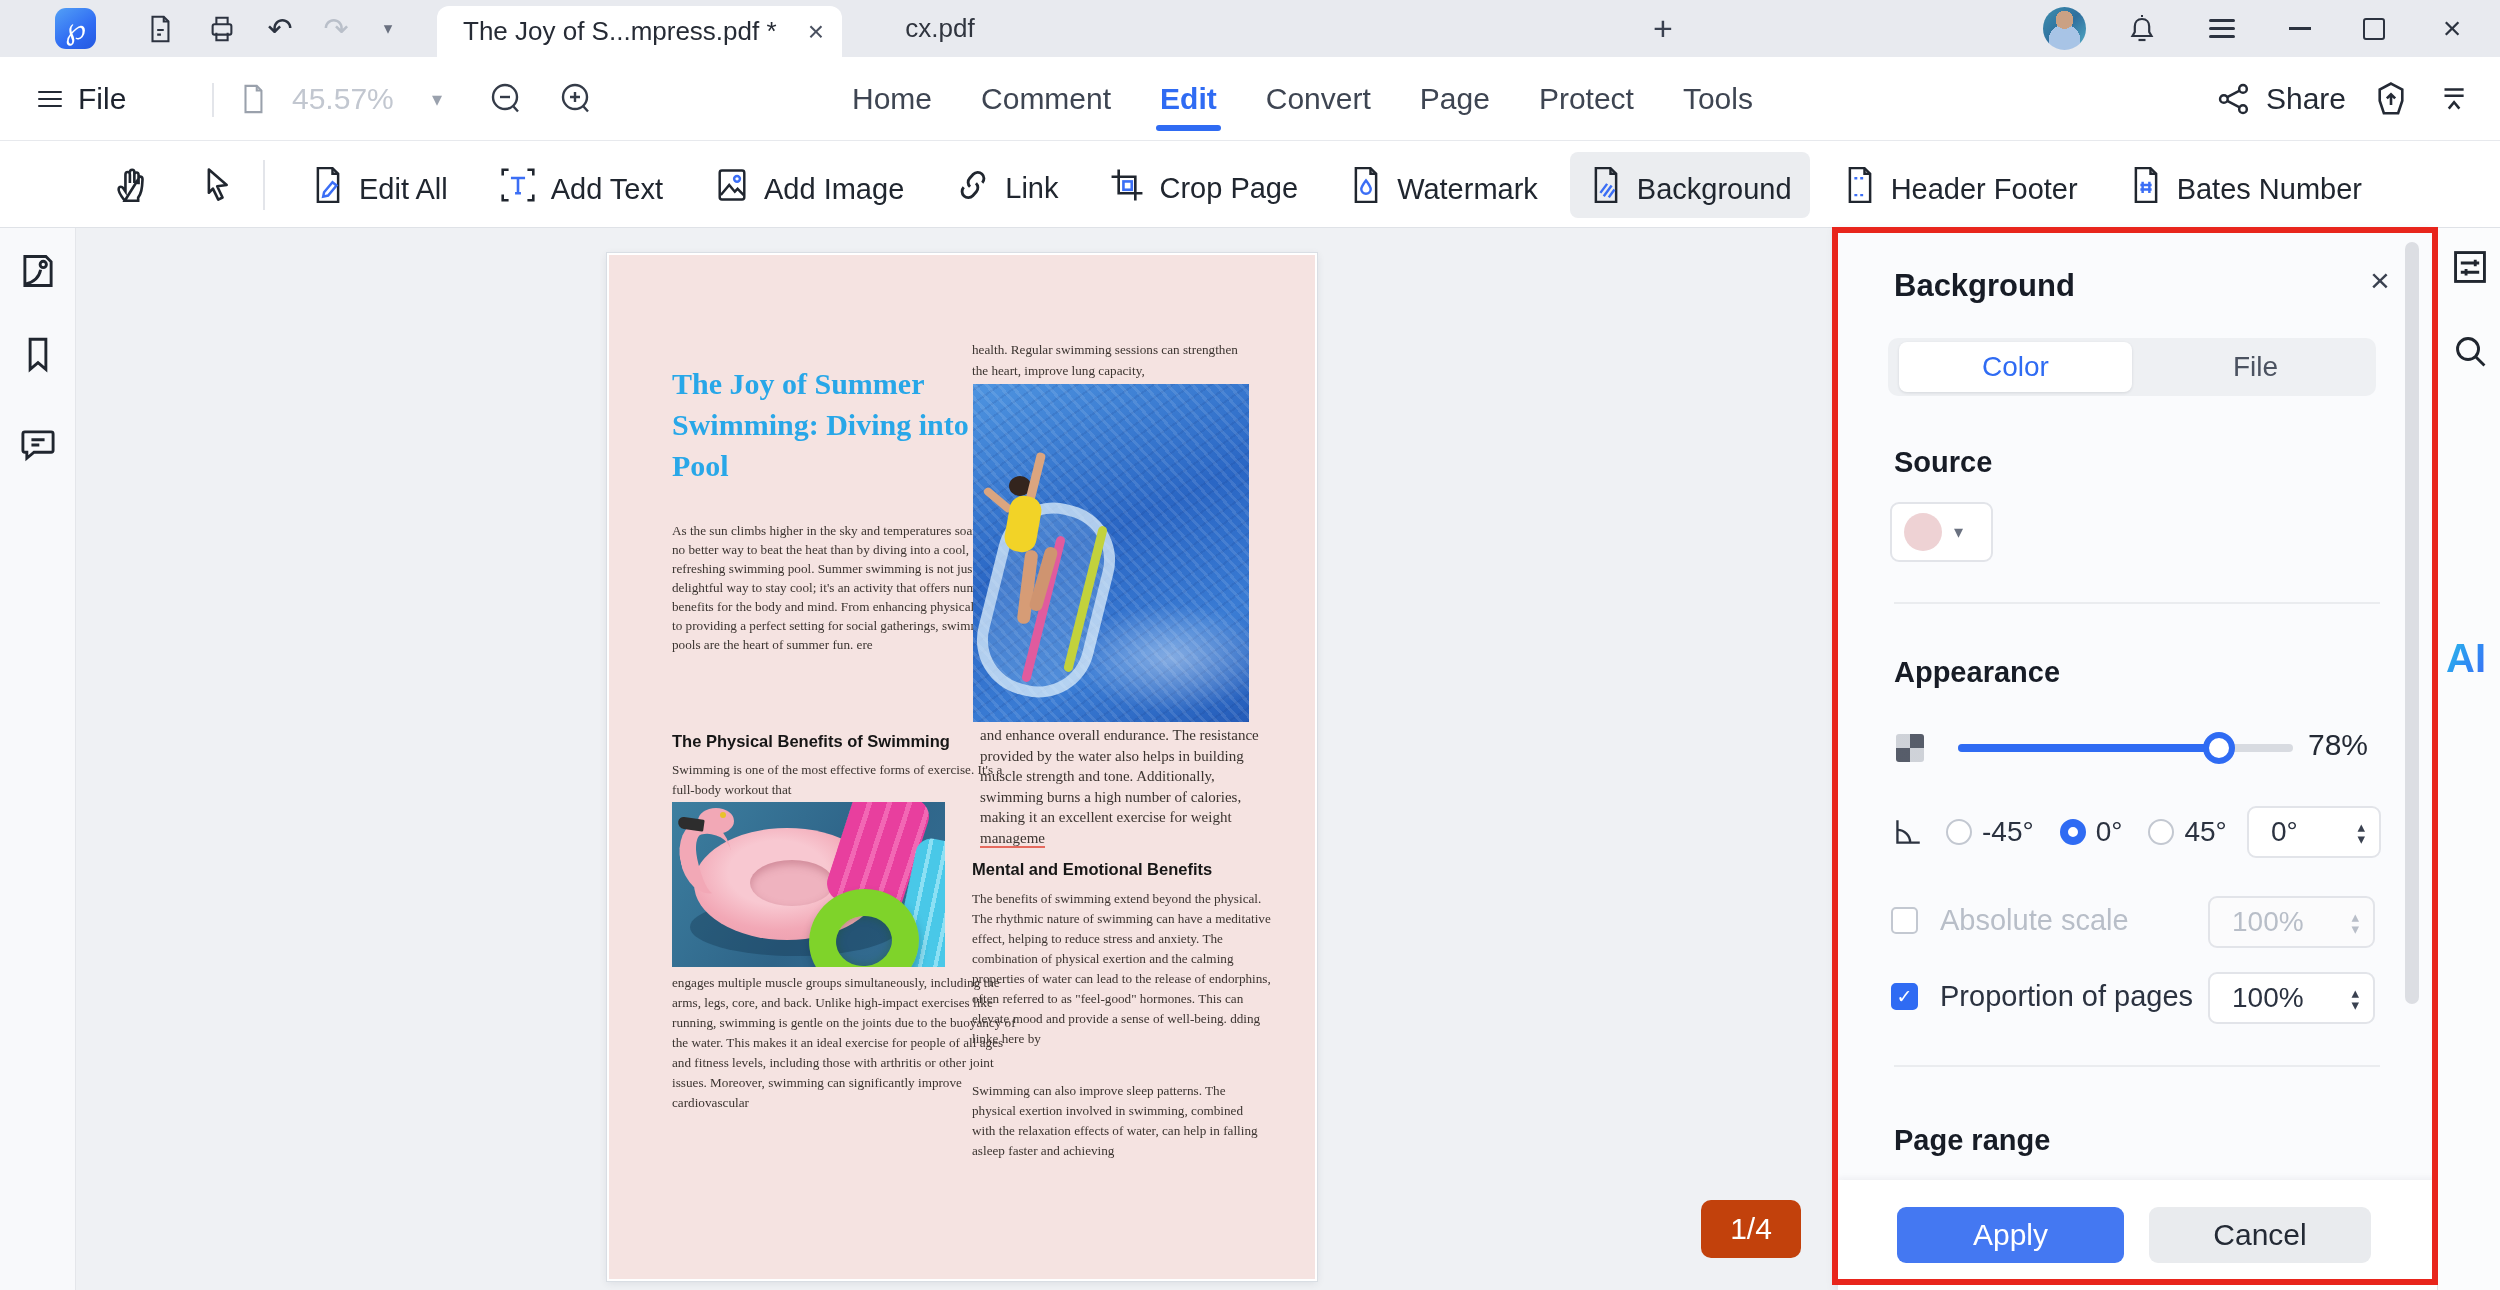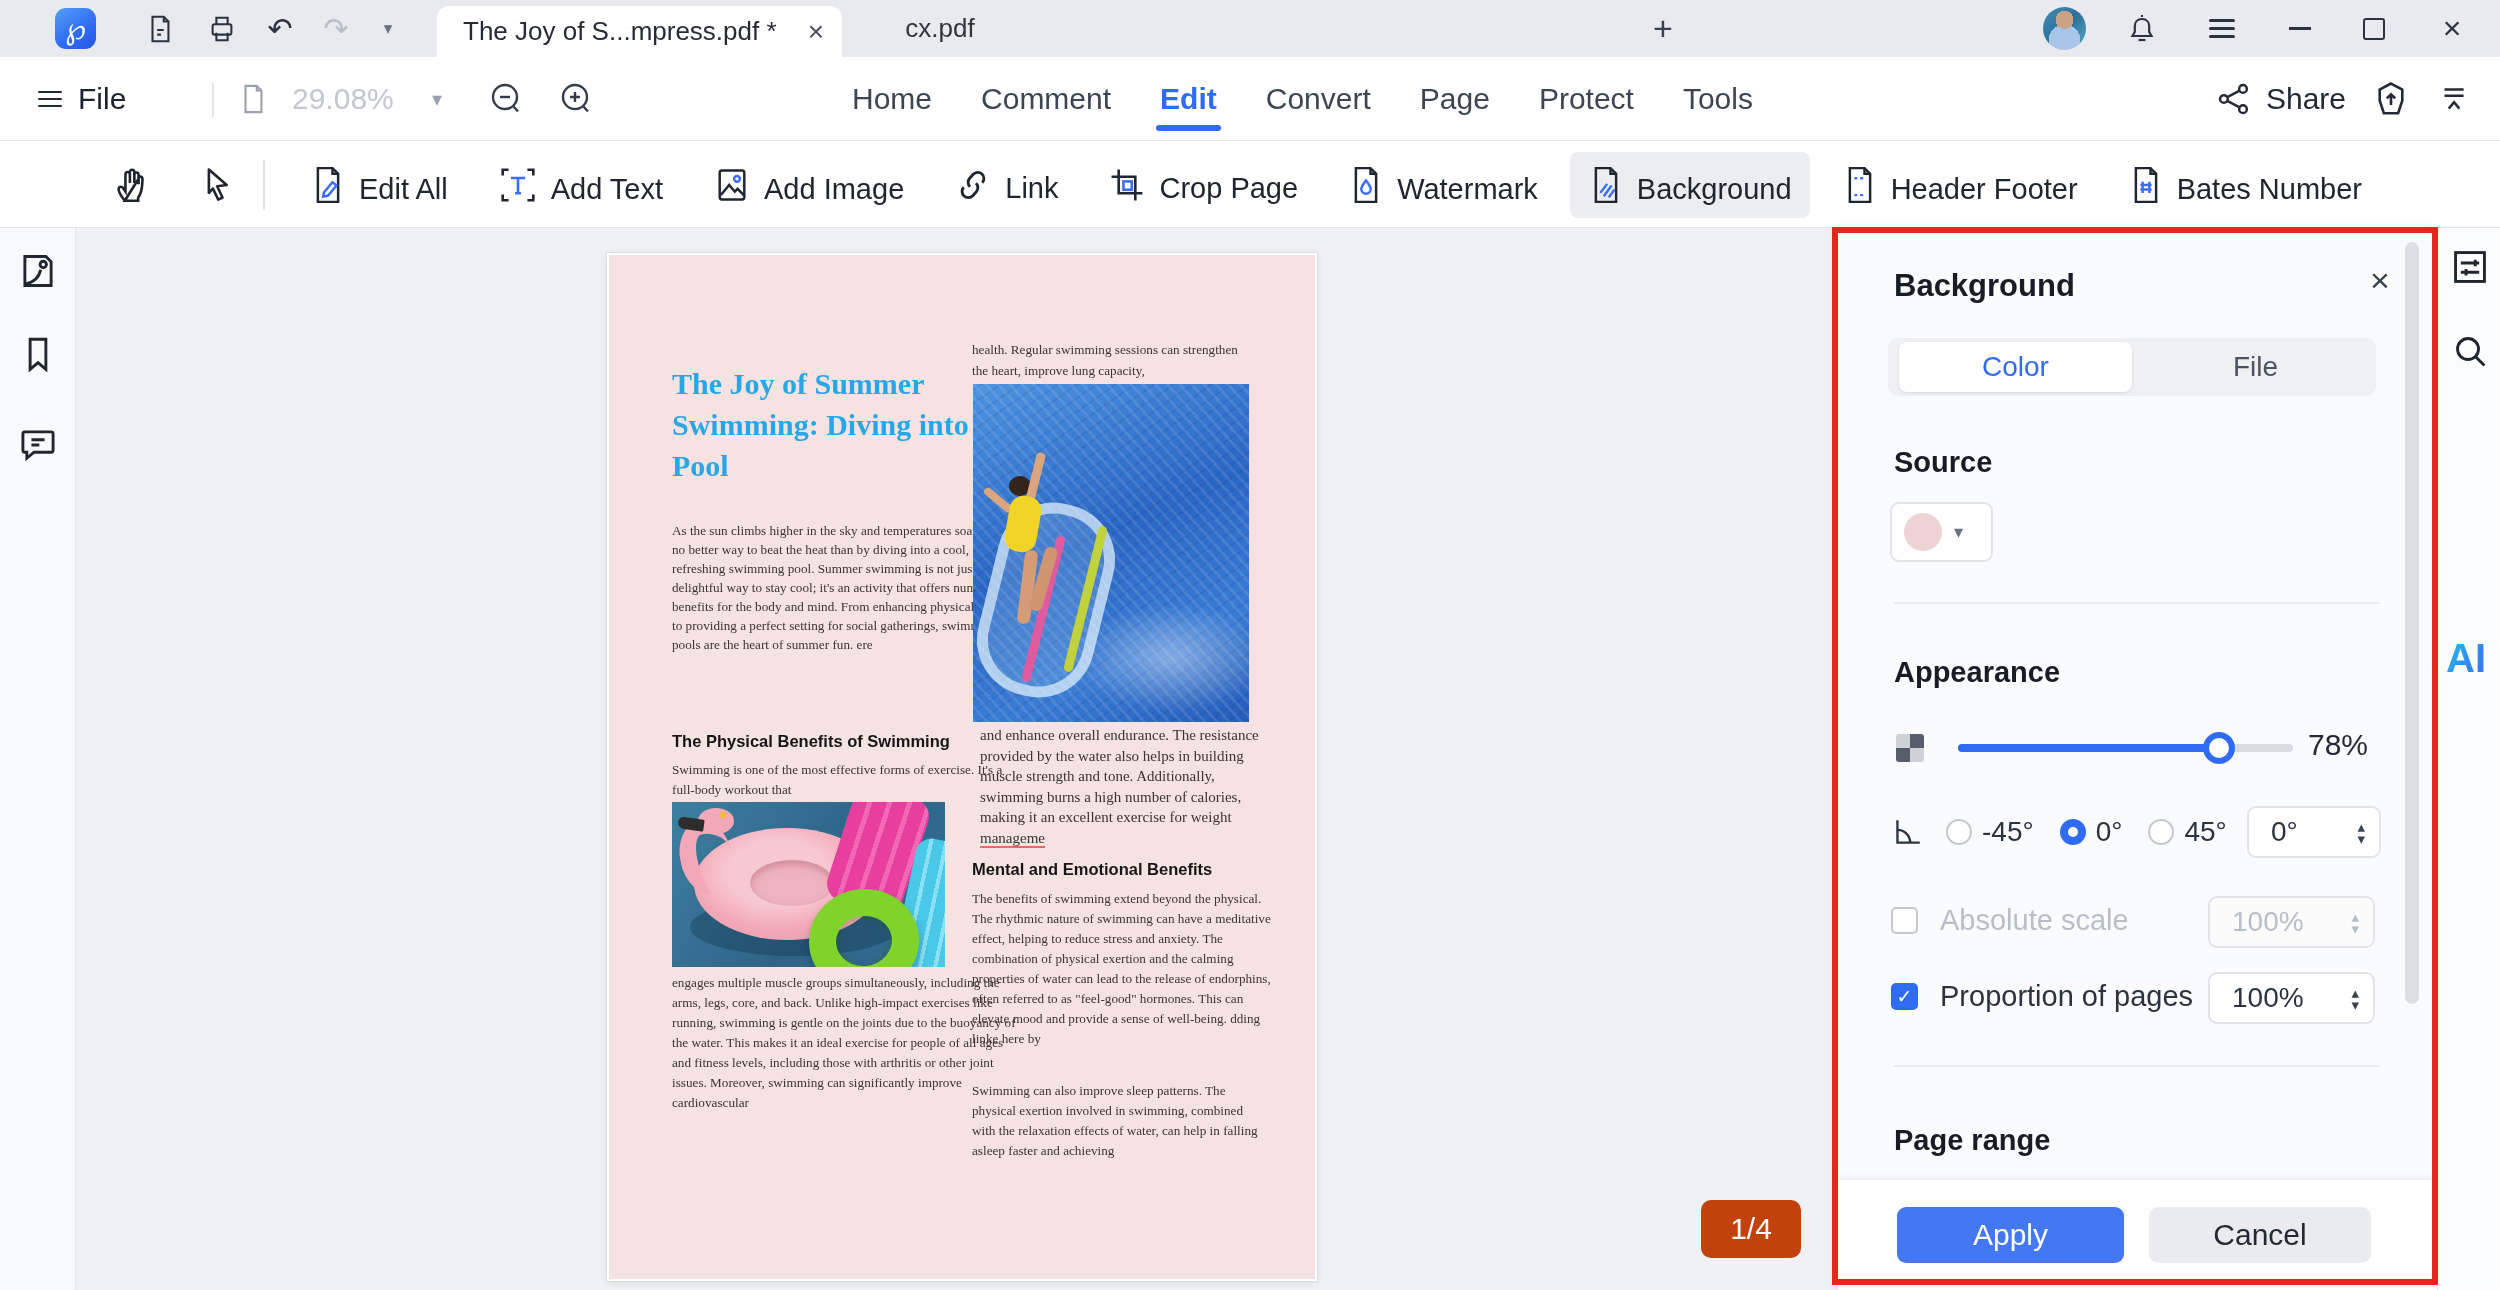--- a/index.html
+++ b/index.html
@@ -264,21 +264,21 @@
         </span>
       <span class="file-label">File</span>
     </div>
     <div class="m-sep"></div>
     <div class="fit-icon">
       <svg width="30" height="36" viewBox="0 0 32 36" fill="none" stroke="#9aa1ac" stroke-width="2.2">
           <path d="M8 4h12l5 5v23H8z"></path>
           <path d="M20 4v5h5"></path>
         </svg>
     </div>
-    <div class="zoom-val">29.08%</div>
+    <div class="zoom-val">45.57%</div>
     <div class="zoom-caret">
         <span>▾</span>
       </div>
     <div class="zoomer" style="left:486px">
       <svg width="40" height="40" viewBox="0 0 40 40" fill="none" stroke="#343b48" stroke-width="2.4">
           <circle cx="19" cy="18" r="12"></circle>
           <path d="M14 18h10"></path>
           <path d="M27.5 27.5l4.5 5"></path>
         </svg>
     </div>

